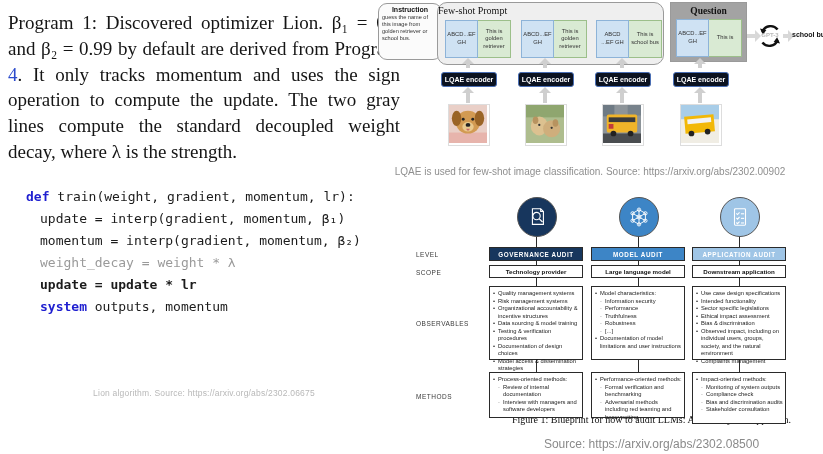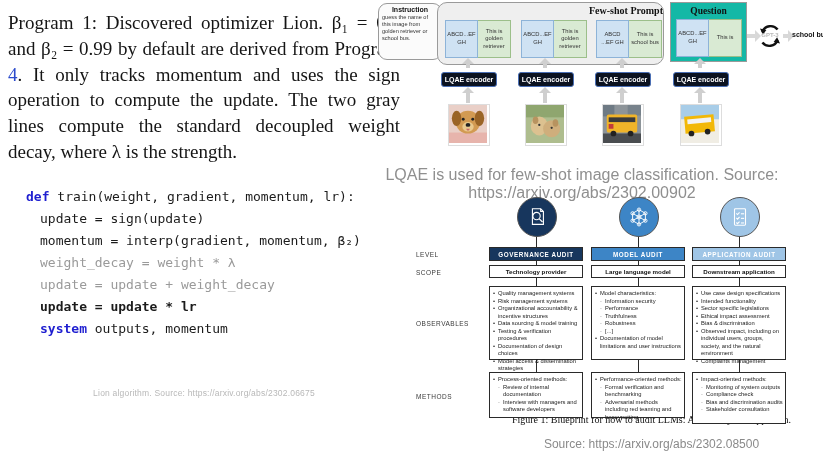--- a/index.html
+++ b/index.html
@@ -22,24 +22,24 @@
     font-size:8.5px;color:#b8b8b8;letter-spacing:.2px;}
 
   
   .instr{position:absolute;left:378px;top:3px;width:64px;height:57px;
     border:1px solid #9a9a9a;border-radius:9px;background:#fbfbfb;padding:2px 3px;box-sizing:border-box;}
   .instr-t{font-weight:bold;font-size:7px;text-align:center;}
   .instr-b{font-size:5.6px;line-height:1.25;color:#333;margin-top:1px;}
 
   .fewshot{position:absolute;left:437px;top:2px;width:227px;height:63px;
     border:1px solid #9a9a9a;border-radius:10px;background:#efefef;box-sizing:border-box;}
-  .fs-title{position:absolute;left:0;top:2px;width:100%;text-align:right;
-    font-family:"Liberation Serif",serif;font-weight:bold;font-size:10px;}
+  .fs-title{position:absolute;left:0;top:2px;width:100%;text-align:left;
+    font-family:"Liberation Serif",serif;font-weight:normal;font-size:10px;}
   .question{position:absolute;left:670px;top:2px;width:77px;height:60px;
-    border:1px solid #9a9a9a;background:#14b8a6;box-sizing:border-box;}
+    border:1px solid #9a9a9a;background:#a3a3a3;box-sizing:border-box;}
   .q-title{position:absolute;left:0;top:3px;width:100%;text-align:center;
     font-family:"Liberation Serif",serif;font-weight:bold;font-size:9.5px;}
 
   .pair{position:absolute;display:flex;height:38px;}
   .tok{width:33px;background:#cfe2f3;border:1px solid #8db3d8;box-sizing:border-box;
     font-size:5.8px;color:#333;display:flex;align-items:center;justify-content:center;
     text-align:center;padding:1px;line-height:1.3;}
   .lbl{width:33px;background:#d9ead3;border:1px solid #9cbf8a;border-left:none;box-sizing:border-box;
     font-size:5.8px;color:#333;display:flex;align-items:center;justify-content:center;
     text-align:center;padding:1px;line-height:1.3;}
@@ -57,22 +57,22 @@
     border-top:6px solid transparent;border-bottom:6px solid transparent;
     border-left:6px solid #d8d8d8;}
 
   .fsimg{position:absolute;top:104px;width:40px;height:40px;border:1px solid #ddd;}
   .fsimg svg{display:block;}
 
   .gpt{position:absolute;left:756px;top:21px;width:28px;height:30px;}
   .gpt-label{position:absolute;left:0;top:11px;width:100%;text-align:center;
     font-size:6px;color:#b9b9b9;font-weight:bold;}
   .answer{position:absolute;left:792px;top:31px;font-size:7px;font-weight:bold;white-space:nowrap;}
-  .lqae-cap{position:absolute;left:372px;top:166px;width:420px;text-align:center;
-    font-size:16px;color:#8f8f8f;}
+  .lqae-cap{position:absolute;left:380px;top:166px;width:420px;text-align:center;
+    font-size:10px;color:#8f8f8f;}
 
   
   .row-label{position:absolute;left:416px;font-size:6.5px;letter-spacing:.5px;color:#3a3a3a;}
   .vline{position:absolute;width:1px;background:#2a2a2a;z-index:0;}
   .circle{position:absolute;top:197px;width:38px;height:38px;border-radius:50%;
     border:1px solid #555;display:flex;align-items:center;justify-content:center;z-index:1;}
   .c1bg{background:#17365d;} .c2bg{background:#3d85c6;} .c3bg{background:#9fc5e6;}
   .hdr{position:absolute;top:247px;width:94px;height:14px;border:1px solid #2a2a2a;
     color:#fff;font-size:6.3px;font-weight:bold;letter-spacing:.6px;
     display:flex;align-items:center;justify-content:center;box-sizing:border-box;z-index:1;}
@@ -97,24 +97,23 @@
 <body>
 
 <div class="screen">
 
   <div class="lion-para">
     <span>Program 1: Discovered optimizer Lion. β₁ = 0.9 and β₂ = 0.99 by default are derived from Program </span><span class="link">4</span><span>. It only tracks momentum and uses the sign operation to compute the update. The two gray lines compute the standard decoupled weight decay, where λ is the strength.</span>
   </div>
 
   <div class="code">
     <div class="cl"><span class="kw">def</span><span> train(weight, gradient, momentum, lr):</span></div>
-    <div class="cl ind">update = sign(update)</div>
+    <div class="cl ind">update = interp(gradient, momentum, β₁)</div>
     <div class="cl ind">momentum = interp(gradient, momentum, β₂)</div>
     <div class="cl ind gray">weight_decay = weight * λ</div>
-    <div class="cl ind gray">update = update + weight_decay</div>
     <div class="cl ind bold">update = update * lr</div>
     <div class="cl ind"><span class="kw">system</span><span> outputs, momentum</span></div>
   </div>
 
   <div class="lion-cap">Lion algorithm. Source: https://arxiv.org/abs/2302.06675</div>
 
   <div class="instr">
     <div class="instr-t">Instruction</div>
     <div class="instr-b">guess the name of this image from golden retriever or school bus.</div>
   </div>

